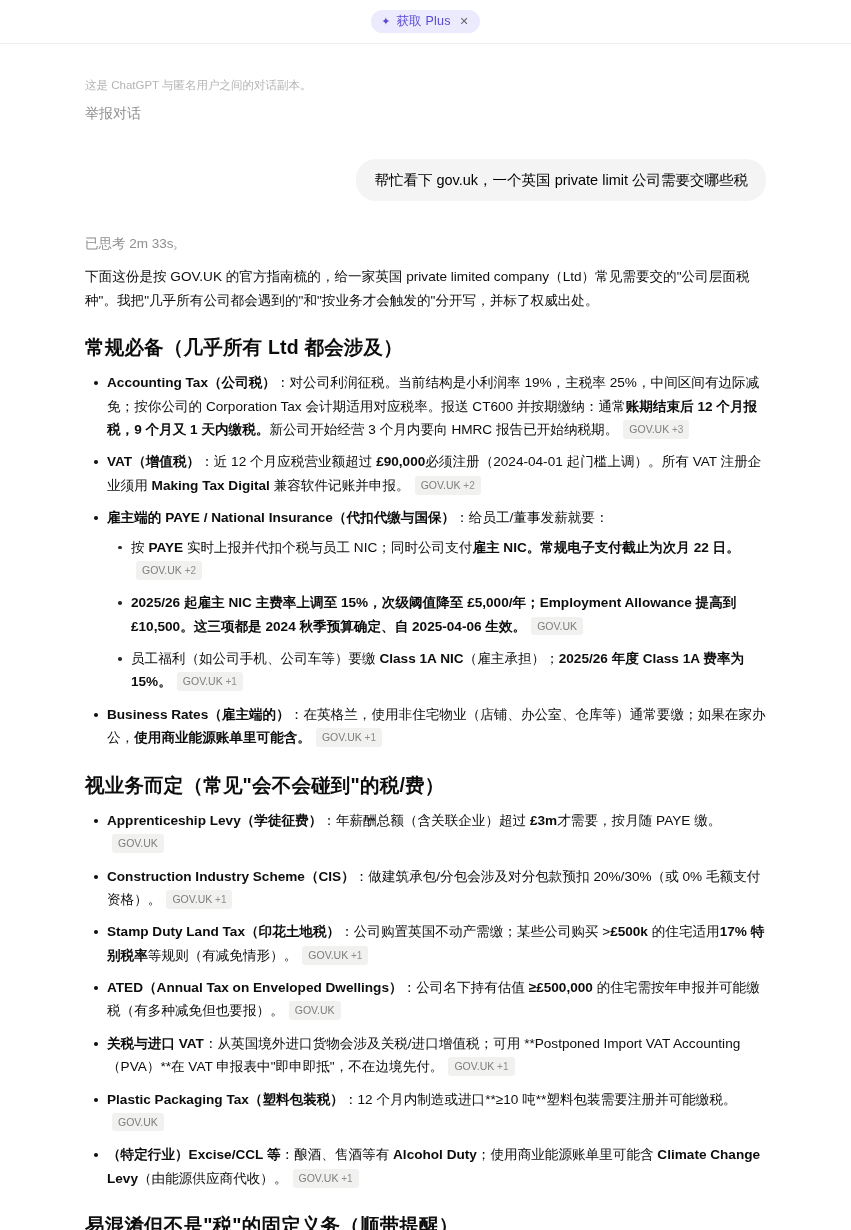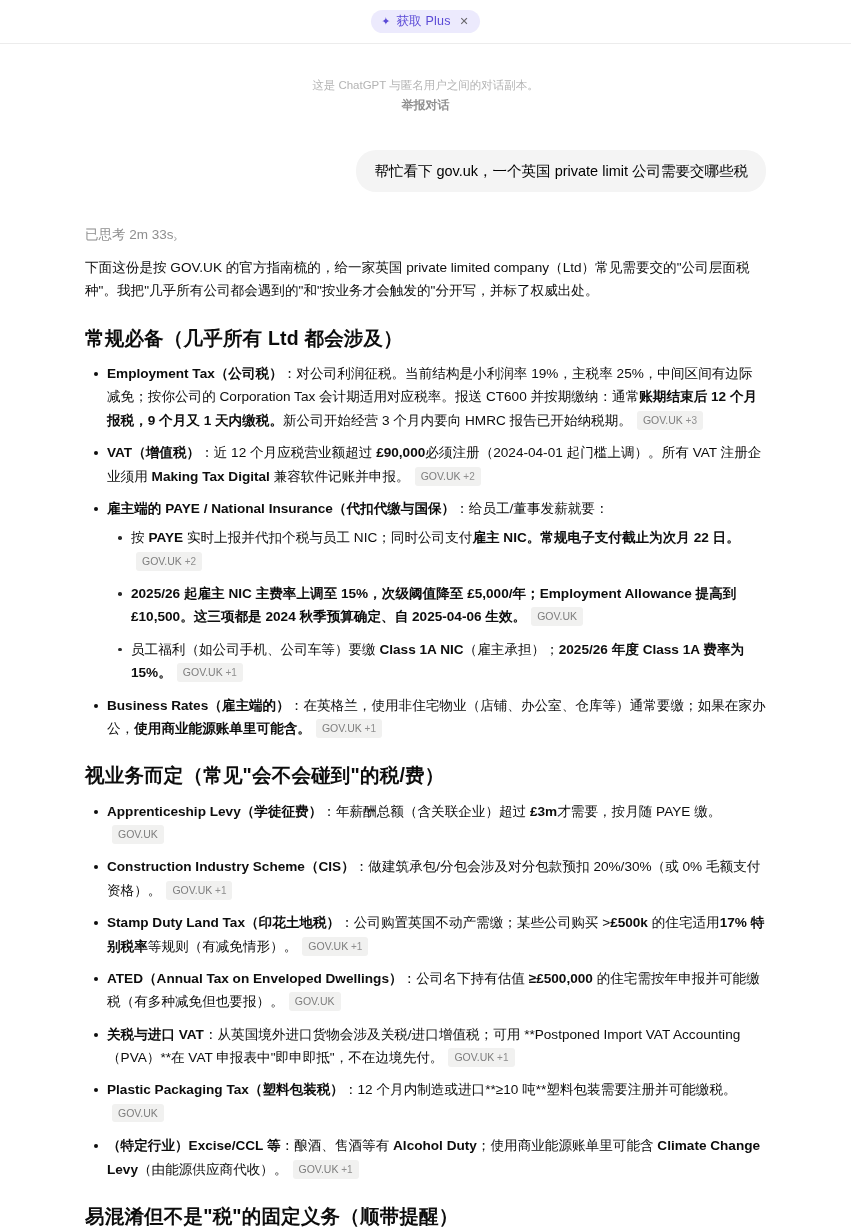--- a/index.html
+++ b/index.html
@@ -52,32 +52,32 @@
     opacity: .75;
   }
 
   
   .page {
     width: 851px;
     padding: 0 85px;
   }
 
   .notice {
-    text-align: center;
+    text-align: left;
     margin-top: 32px;
     font-size: 11.5px;
     color: #b4b4b4;
     line-height: 1.6;
   }
   .notice .report {
     display: block;
-    margin-top: 2px;
+    margin-top: 8px;
     color: #8f8f8f;
-    font-weight: 700;
-    font-size: 12px;
+    font-weight: 400;
+    font-size: 14px;
     cursor: pointer;
   }
 
   
   .user-row {
     display: flex;
     justify-content: flex-end;
     margin-top: 34px;
   }
   .user-bubble {
@@ -210,21 +210,21 @@
     <div class="thought">
       <span>已思考 2m 33s</span>
       <span class="chev">›</span>
     </div>
 
     <p class="para">下面这份是按 GOV.UK 的官方指南梳的，给一家英国 private limited company（Ltd）常见需要交的"公司层面税种"。我把"几乎所有公司都会遇到的"和"按业务才会触发的"分开写，并标了权威出处。</p>
 
     <div id="sections-root">
         <h2 class="section">常规必备（几乎所有 Ltd 都会涉及）</h2>
         <ul class="bullets">
-          <li><b>Employment Tax（公司税）</b><span>：对公司利润征税。当前结构是小利润率 19%，主税率 25%，中间区间有边际减免；按你公司的 Corporation Tax 会计期适用对应税率。报送 CT600 并按期缴纳：通常</span><b>账期结束后 12 个月报税，9 个月又 1 天内缴税。</b><span>新公司开始经营 3 个月内要向 HMRC 报告已开始纳税期。</span><span class="cite">GOV.UK<span class="plus"> +3</span></span></li>
+          <li><b>Accounting Tax（公司税）</b><span>：对公司利润征税。当前结构是小利润率 19%，主税率 25%，中间区间有边际减免；按你公司的 Corporation Tax 会计期适用对应税率。报送 CT600 并按期缴纳：通常</span><b>账期结束后 12 个月报税，9 个月又 1 天内缴税。</b><span>新公司开始经营 3 个月内要向 HMRC 报告已开始纳税期。</span><span class="cite">GOV.UK<span class="plus"> +3</span></span></li>
           <li><b>VAT（增值税）</b><span>：近 12 个月应税营业额超过 </span><b>£90,000</b><span>必须注册（2024-04-01 起门槛上调）。所有 VAT 注册企业须用 </span><b>Making Tax Digital</b><span> 兼容软件记账并申报。</span><span class="cite">GOV.UK<span class="plus"> +2</span></span></li>
           <li><b>雇主端的 PAYE / National Insurance（代扣代缴与国保）</b><span>：给员工/董事发薪就要：</span><ul class="sub">
               <li><span>按 </span><b>PAYE</b><span> 实时上报并代扣个税与员工 NIC；同时公司支付</span><b>雇主 NIC。常规电子支付截止为次月 22 日。</b><span class="cite">GOV.UK<span class="plus"> +2</span></span></li>
               <li><b>2025/26 起雇主 NIC 主费率上调至 15%，次级阈值降至 £5,000/年；Employment Allowance 提高到 £10,500。这三项都是 2024 秋季预算确定、自 2025-04-06 生效。</b><span class="cite">GOV.UK</span></li>
               <li><span>员工福利（如公司手机、公司车等）要缴 </span><b>Class 1A NIC</b><span>（雇主承担）；</span><b>2025/26 年度 Class 1A 费率为 15%。</b><span class="cite">GOV.UK<span class="plus"> +1</span></span></li>
             </ul></li>
           <li><b>Business Rates（雇主端的）</b><span>：在英格兰，使用非住宅物业（店铺、办公室、仓库等）通常要缴；如果在家办公，</span><b>使用商业能源账单里可能含。</b><span class="cite">GOV.UK<span class="plus"> +1</span></span></li>
         </ul>
         <h2 class="section">视业务而定（常见"会不会碰到"的税/费）</h2>
         <ul class="bullets">

